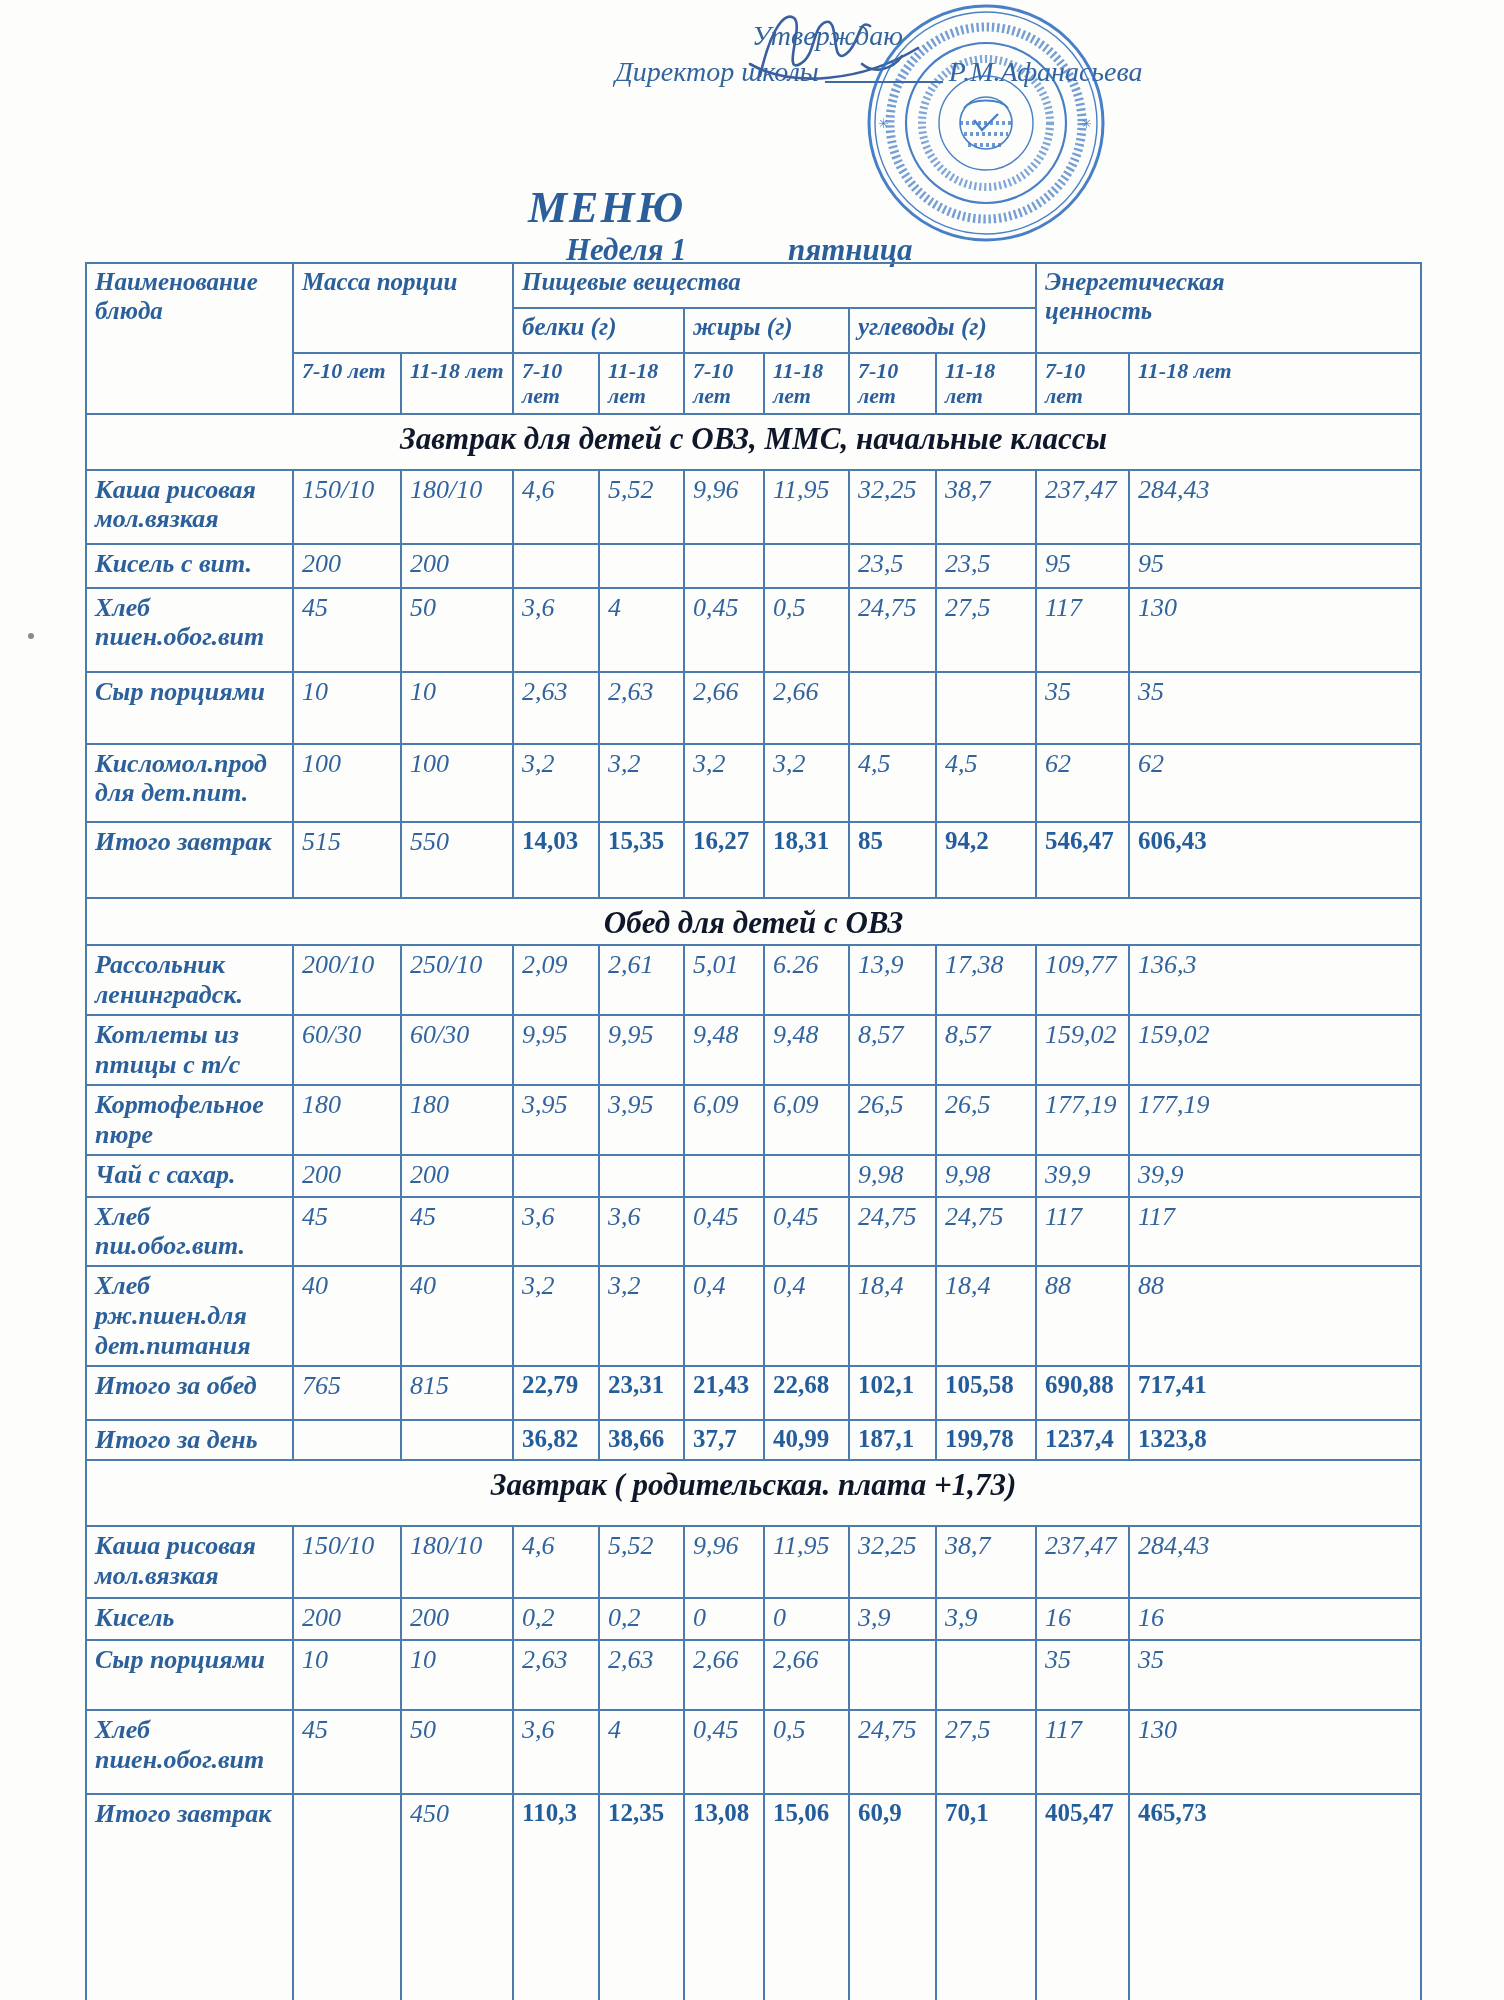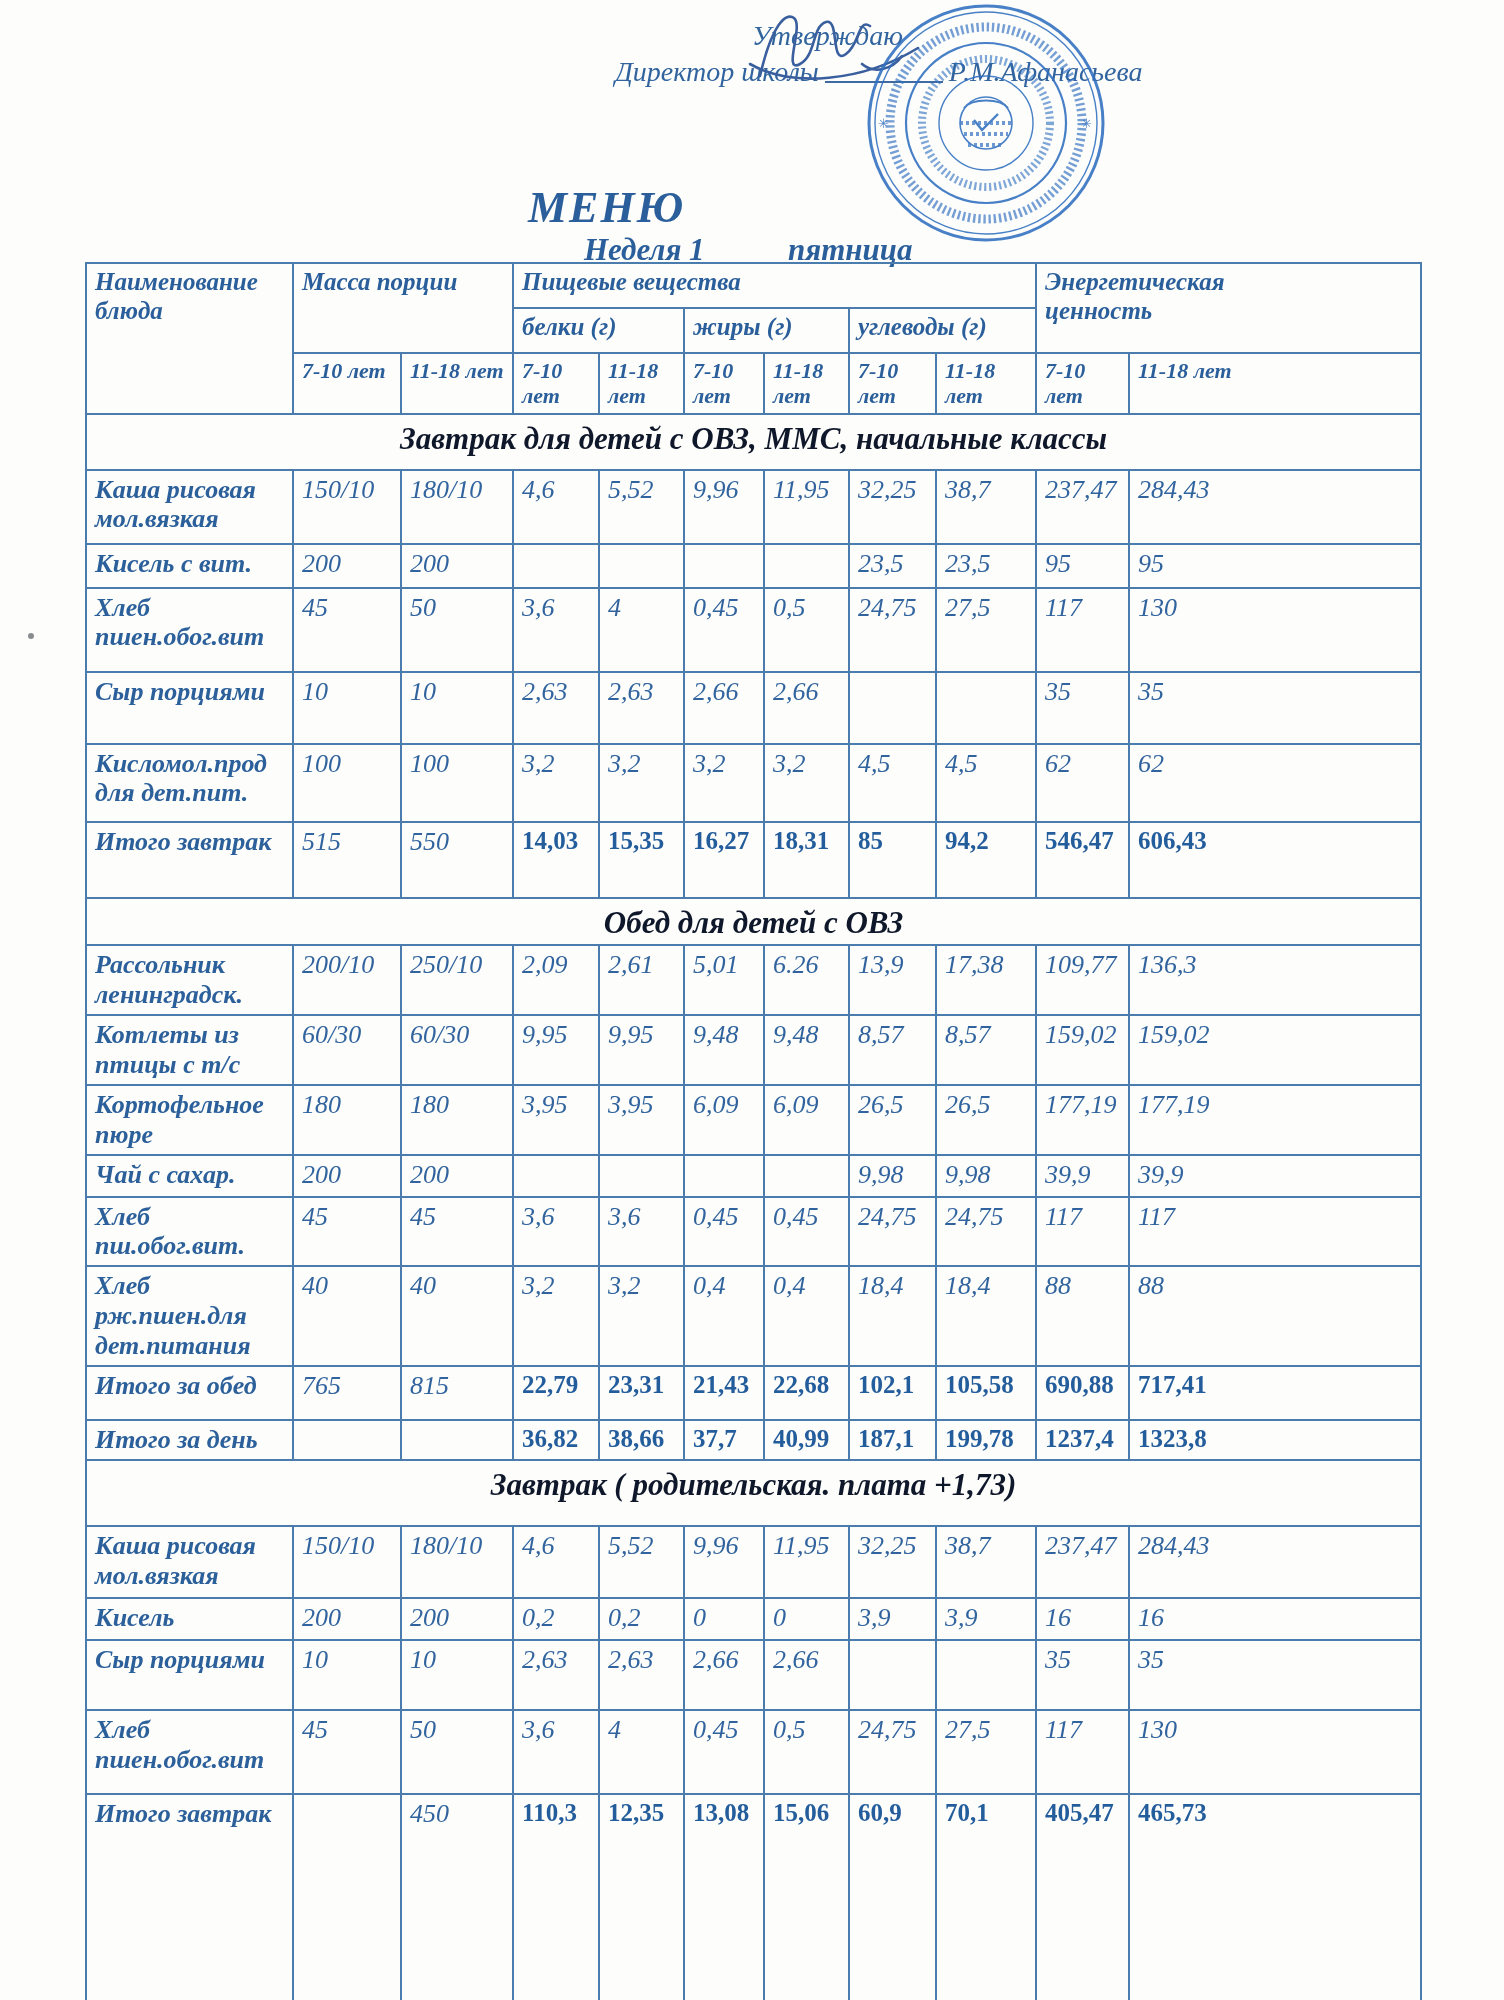--- a/index.html
+++ b/index.html
@@ -12,21 +12,21 @@
     color:#31649e;
   }
   
   .approve-line1{position:absolute;left:752px;top:20px;font-size:28px;font-style:italic;}
   .approve-line2{position:absolute;left:615px;top:56px;font-size:28px;font-style:italic;display:flex;align-items:flex-end;white-space:nowrap;}
   .sig-line{display:inline-block;width:118px;border-bottom:2px solid #3f6aa4;margin:0 6px 5px 6px;}
   .signature-svg{position:absolute;left:742px;top:4px;z-index:3;}
   .stamp-svg{position:absolute;left:860px;top:2px;z-index:4;opacity:.88;}
   
   .doc-title{position:absolute;left:528px;top:182px;font-size:44px;font-weight:bold;font-style:italic;letter-spacing:2px;color:#2b5f9b;}
-  .doc-sub-week{position:absolute;left:584px;top:232px;font-size:31px;font-weight:bold;font-style:italic;color:#2b5f9b;}
+  .doc-sub-week{position:absolute;left:566px;top:232px;font-size:31px;font-weight:bold;font-style:italic;color:#2b5f9b;}
   .doc-sub-day{position:absolute;left:788px;top:232px;font-size:31px;font-weight:bold;font-style:italic;color:#2b5f9b;}
   
   .artifact-dot{position:absolute;left:28px;top:633px;width:6px;height:6px;border-radius:50%;background:#6b6f74;opacity:.8;}
   
   table.menu{
     position:absolute;left:85px;top:262px;width:1335px;
     border-collapse:collapse;table-layout:fixed;
   }
   table.menu th, table.menu td{
     border:2px solid #4a7cae;

